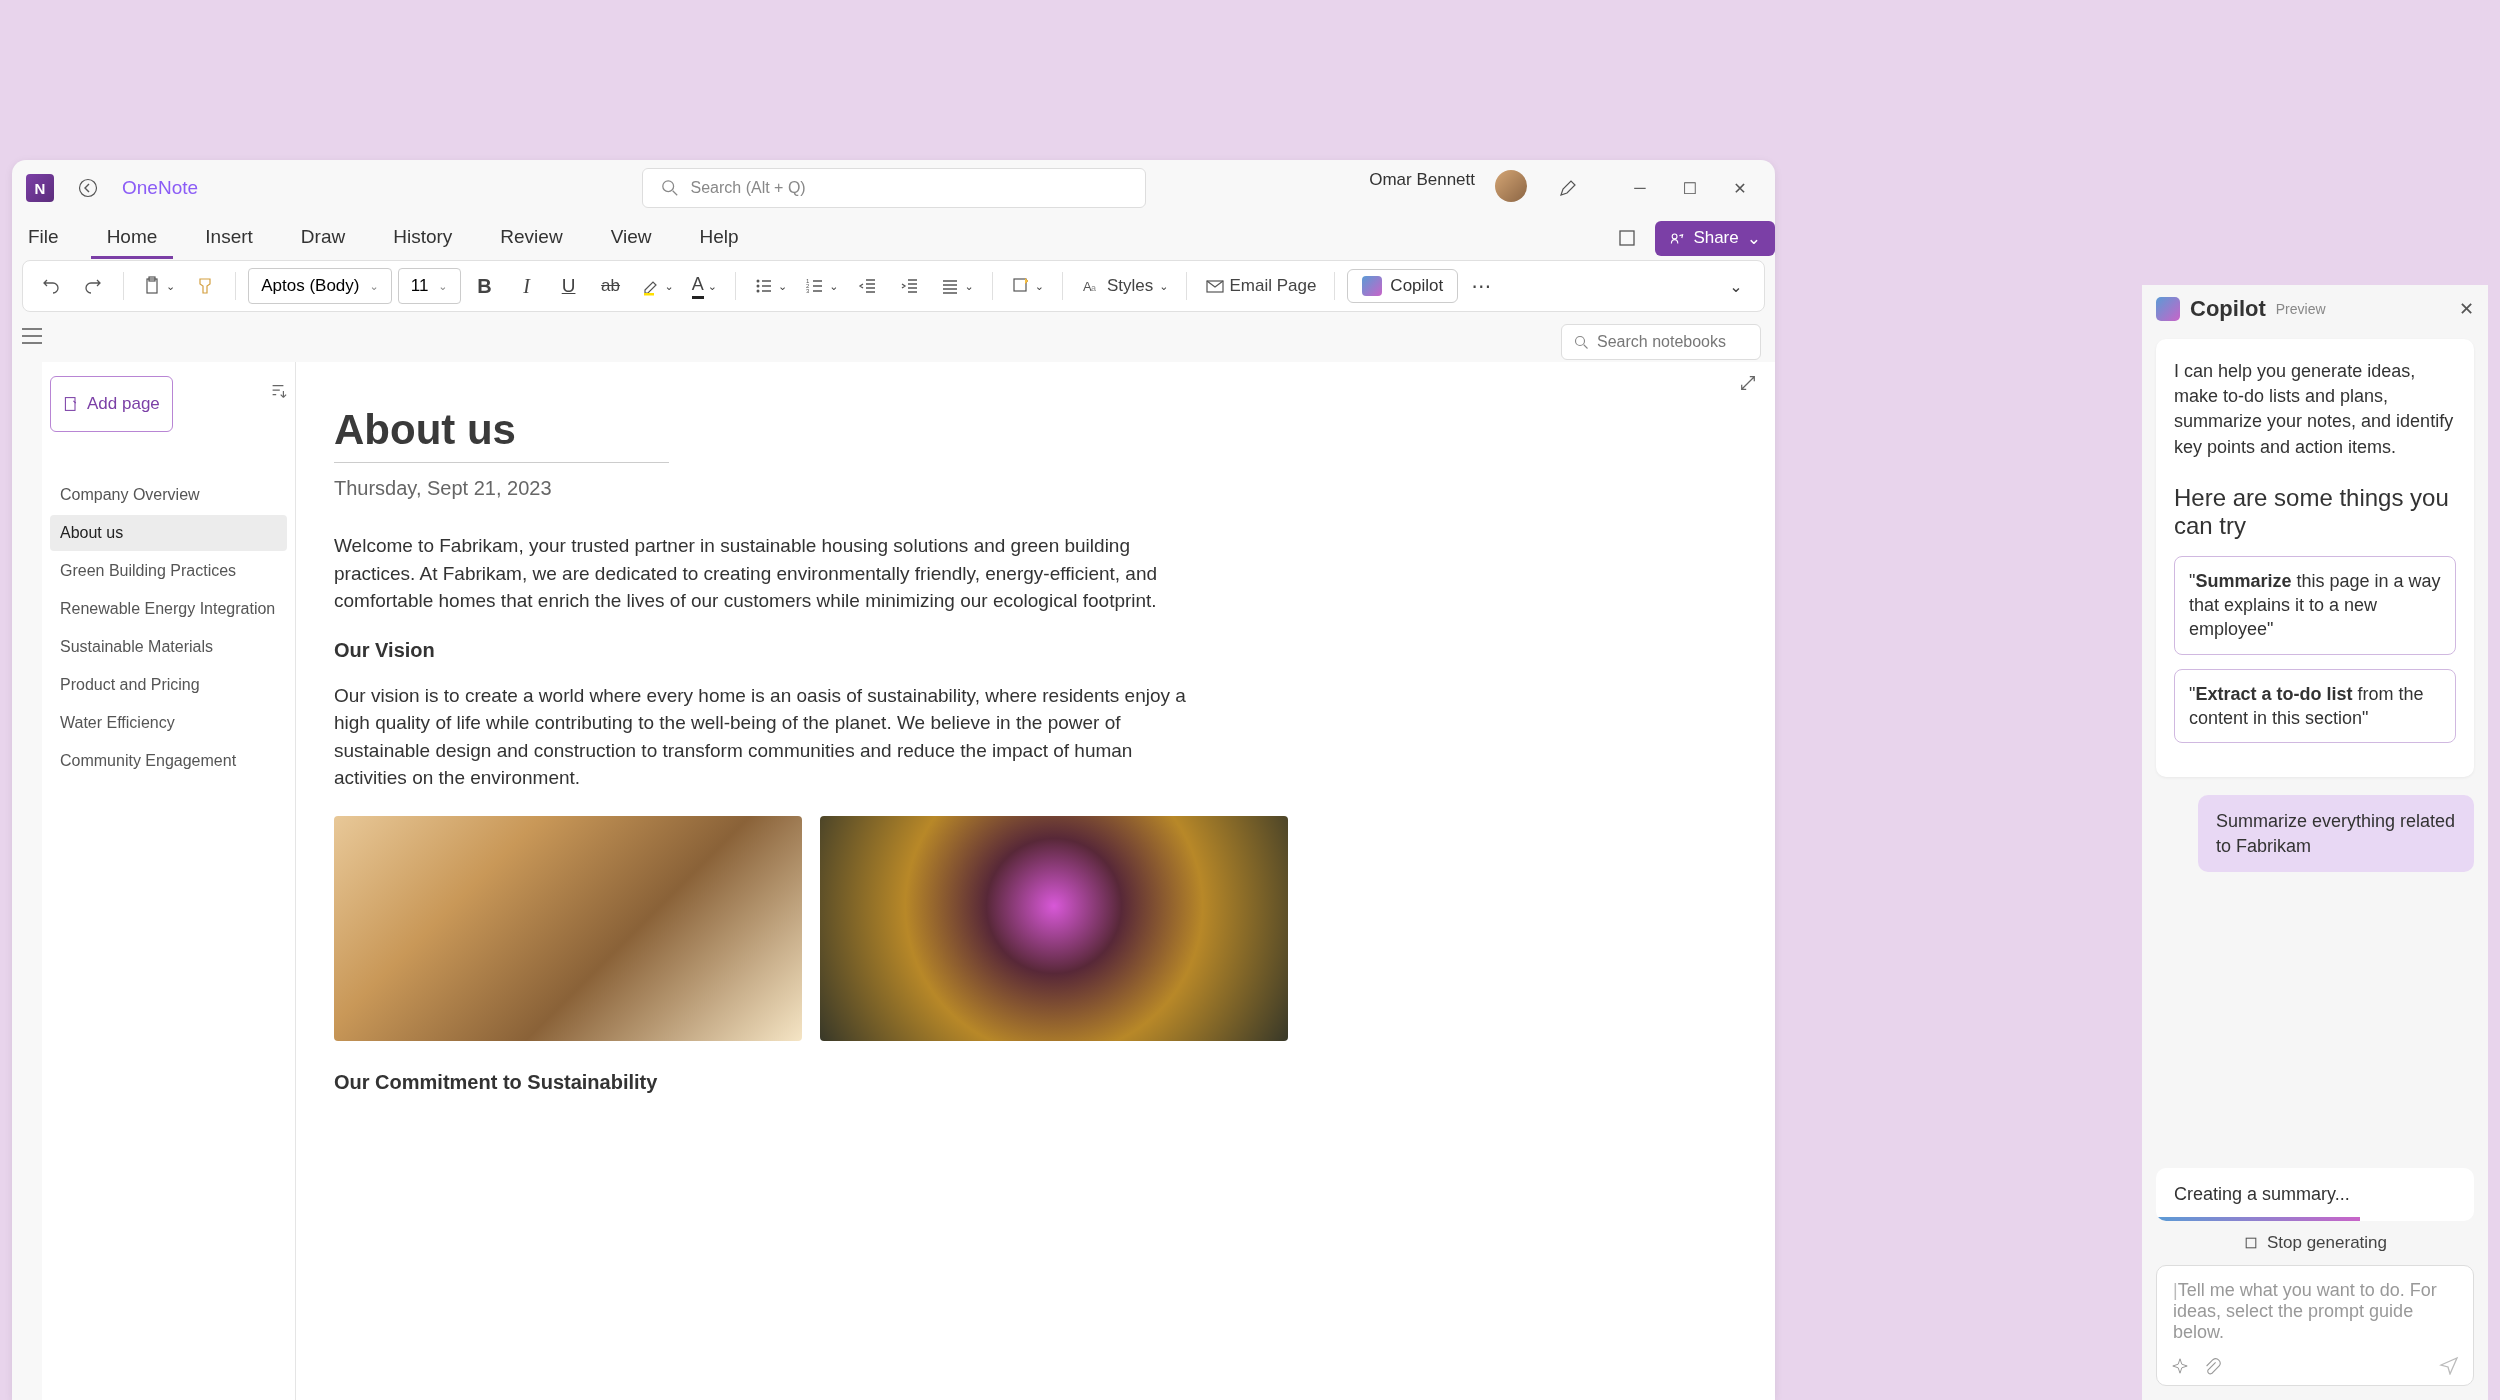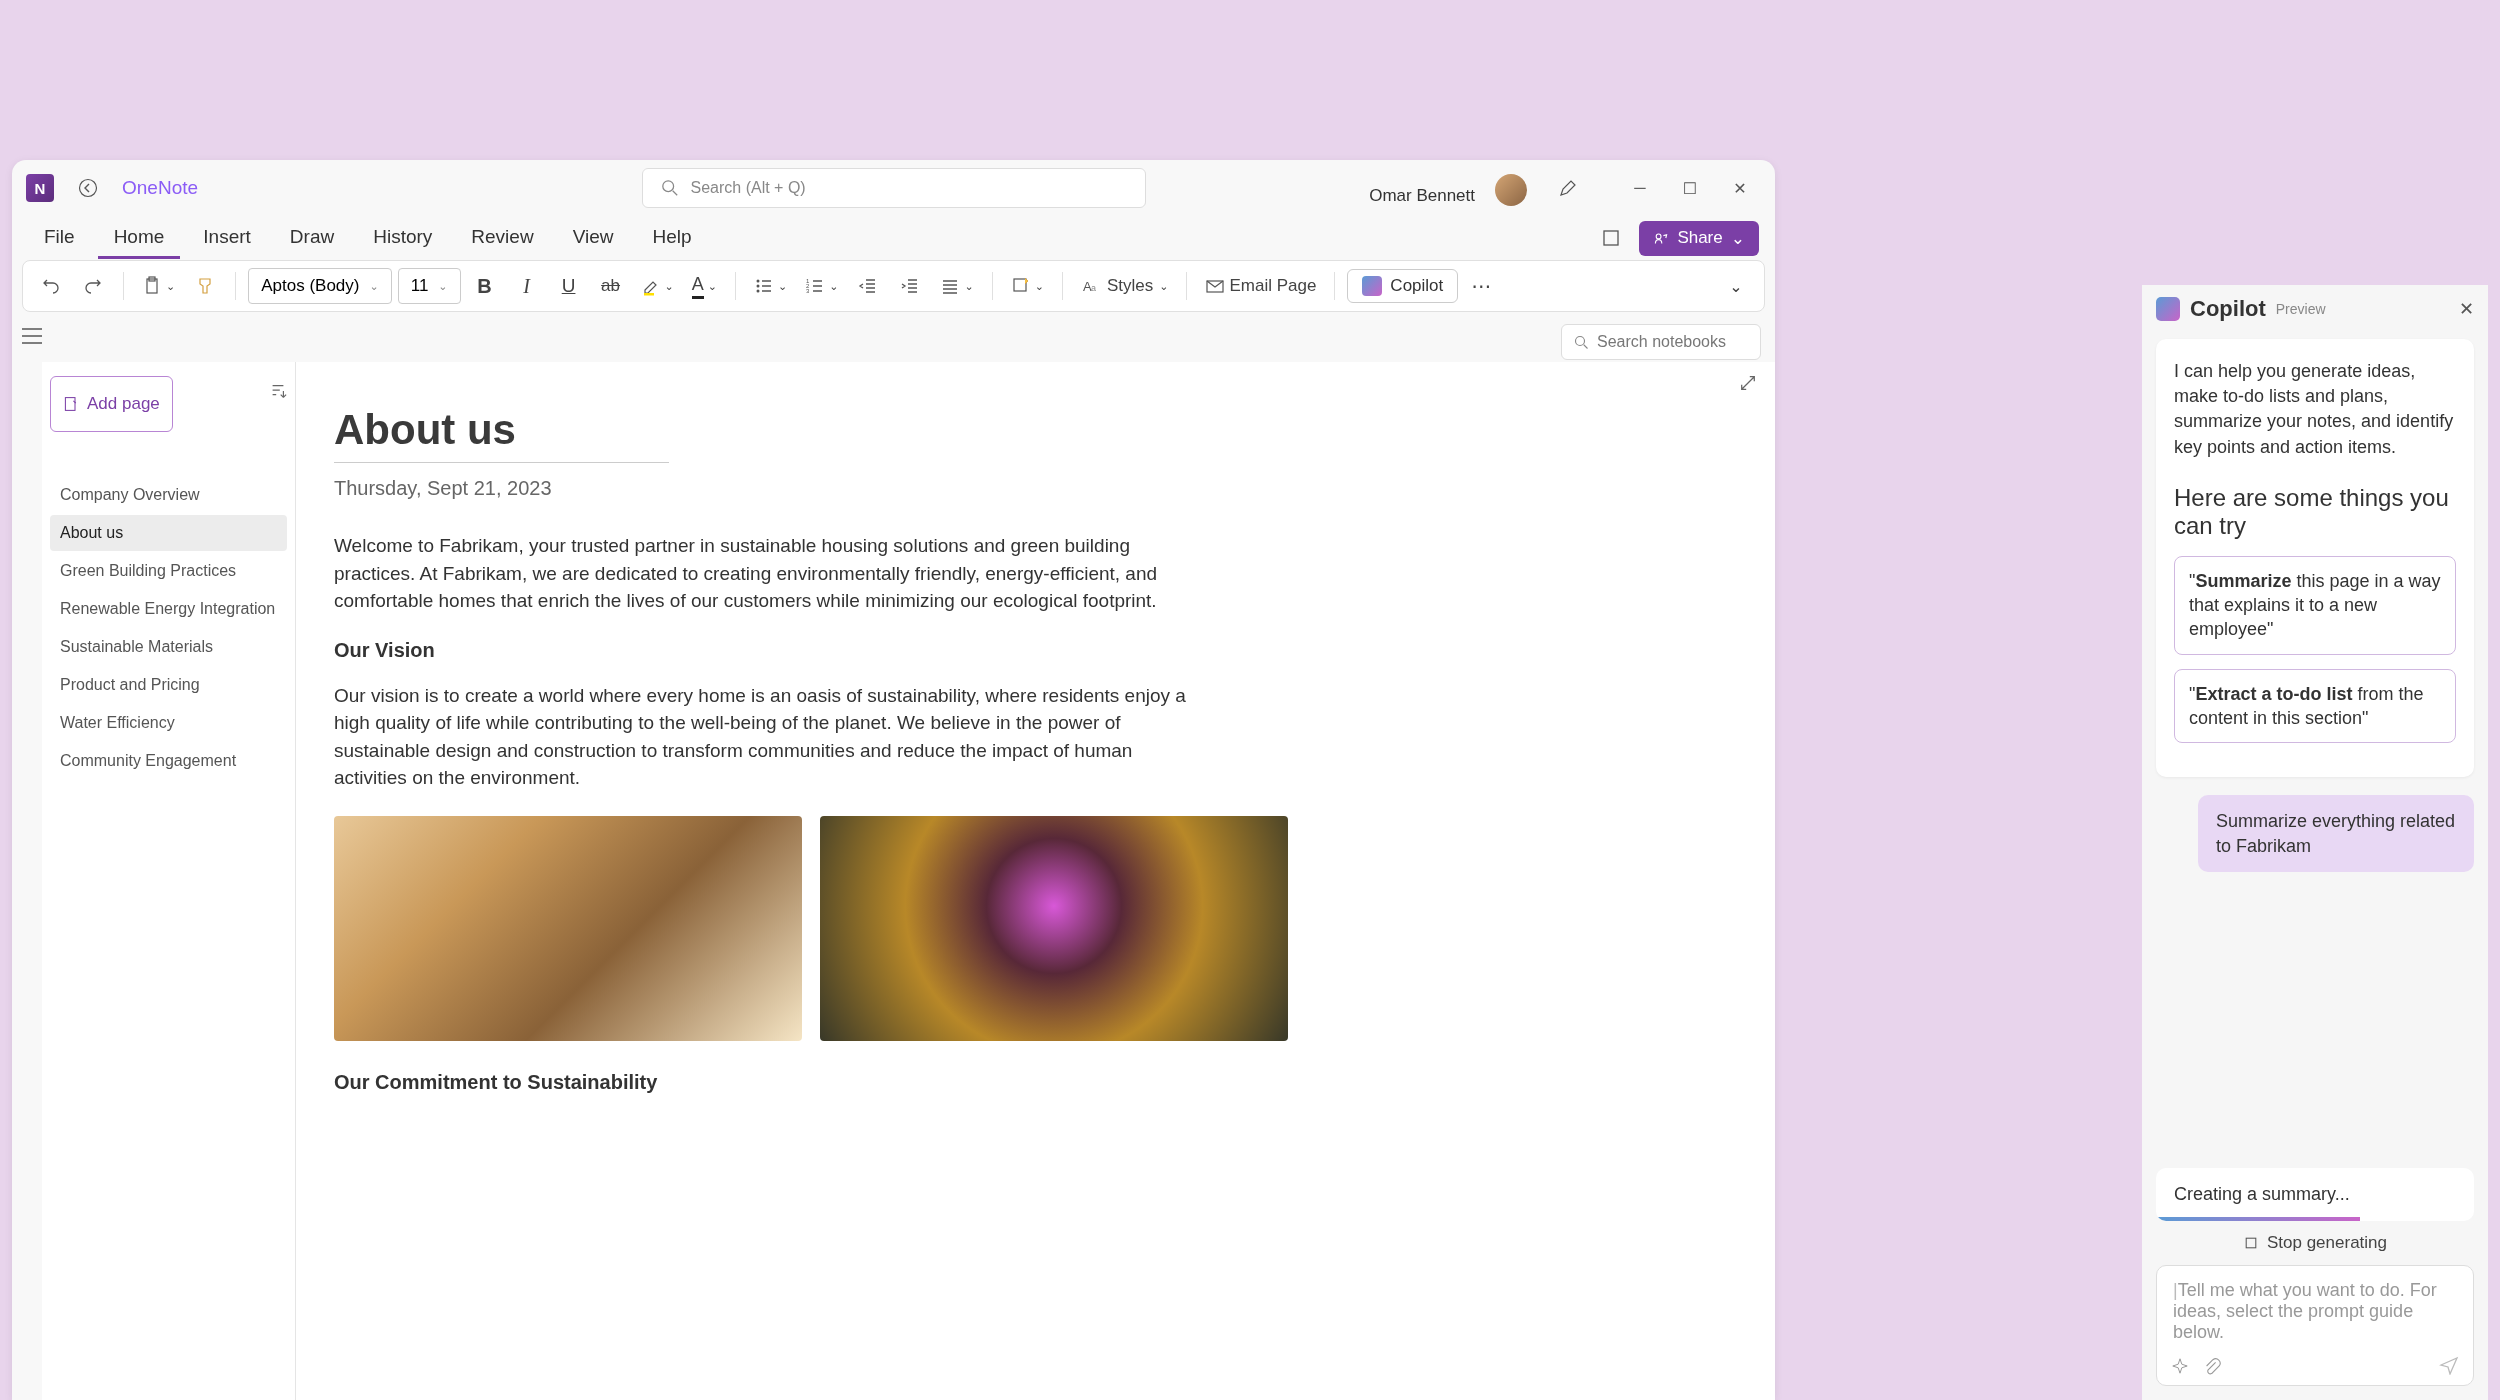--- a/index.html
+++ b/index.html
@@ -3,26 +3,26 @@
 <meta charset="utf-8">
 <style>
 *{box-sizing:border-box;margin:0;padding:0;font-family:"Segoe UI",Arial,sans-serif}
 body{background:#e8d4ec;width:2500px;height:1400px;overflow:hidden;padding:0}
 .window{position:absolute;left:12px;top:160px;right:725px;bottom:0;background:#f8f8f8;border-radius:14px 14px 0 0;box-shadow:0 2px 8px rgba(0,0,0,0.08);display:flex;flex-direction:column;overflow:hidden}
 .titlebar{height:56px;display:flex;align-items:center;padding:0 14px;gap:16px}
 .app-icon{width:28px;height:28px;background:linear-gradient(135deg,#7b3fa6,#5c2d7c);border-radius:4px;display:flex;align-items:center;justify-content:center;color:#fff;font-weight:700;font-size:15px}
 .back-btn{width:36px;height:36px;border-radius:6px;display:flex;align-items:center;justify-content:center;cursor:pointer;color:#444}
 .app-name{font-size:19px;color:#8b5cf6}
 .search-bar{position:absolute;left:50%;transform:translateX(-50%);width:504px;height:40px;background:#fff;border:1px solid #ddd;border-radius:6px;display:flex;align-items:center;padding:0 18px;gap:12px;color:#888}
-.tb-right{margin-left:auto;display:flex;align-items:flex-end;gap:20px}
+.tb-right{margin-left:auto;display:flex;align-items:flex-start;gap:20px}
 .user-name{font-size:17px;color:#333}
 .avatar{width:32px;height:32px;border-radius:50%;background:linear-gradient(135deg,#d4a574,#8b6544)}
 .win-btns{display:flex;gap:8px;margin-left:10px}
 .win-btn{width:42px;height:36px;display:flex;align-items:center;justify-content:center;cursor:pointer;color:#555;font-size:16px}
-.menubar{height:44px;display:flex;align-items:center;padding:0 16px;gap:7px}
+.menubar{height:44px;display:flex;align-items:center;padding:0 0;gap:16px}
 .menu-item{padding:8px 16px;font-size:19px;color:#333;cursor:pointer;border-bottom:3px solid transparent}
 .menu-item.active{border-bottom-color:#7b3fa6;font-weight:400}
 .menubar-right{margin-left:auto;display:flex;gap:12px;align-items:center}
 .rib-btn{width:32px;height:32px;display:flex;align-items:center;justify-content:center;cursor:pointer}
 .share-btn{background:#7b3fa6;color:#fff;padding:7px 14px;border-radius:6px;display:flex;align-items:center;gap:8px;font-size:17px;cursor:pointer}
 .ribbon{height:52px;background:#fff;border:1px solid #e0e0e0;border-radius:8px;margin:0 10px 6px 10px;display:flex;align-items:center;padding:0 10px;gap:6px}
 .rb-item{height:36px;min-width:36px;display:flex;align-items:center;justify-content:center;cursor:pointer;color:#444;padding:0 6px;gap:4px;border-radius:4px}
 .rb-sep{width:1px;height:28px;background:#e0e0e0;margin:0 6px}
 .font-box{border:1px solid #ccc;border-radius:4px;padding:0 12px;height:36px;display:flex;align-items:center;gap:10px;font-size:17px}
 .copilot-btn{border:1px solid #ccc;border-radius:6px;padding:6px 14px;display:flex;align-items:center;gap:8px;font-size:17px;color:#333;cursor:pointer}

